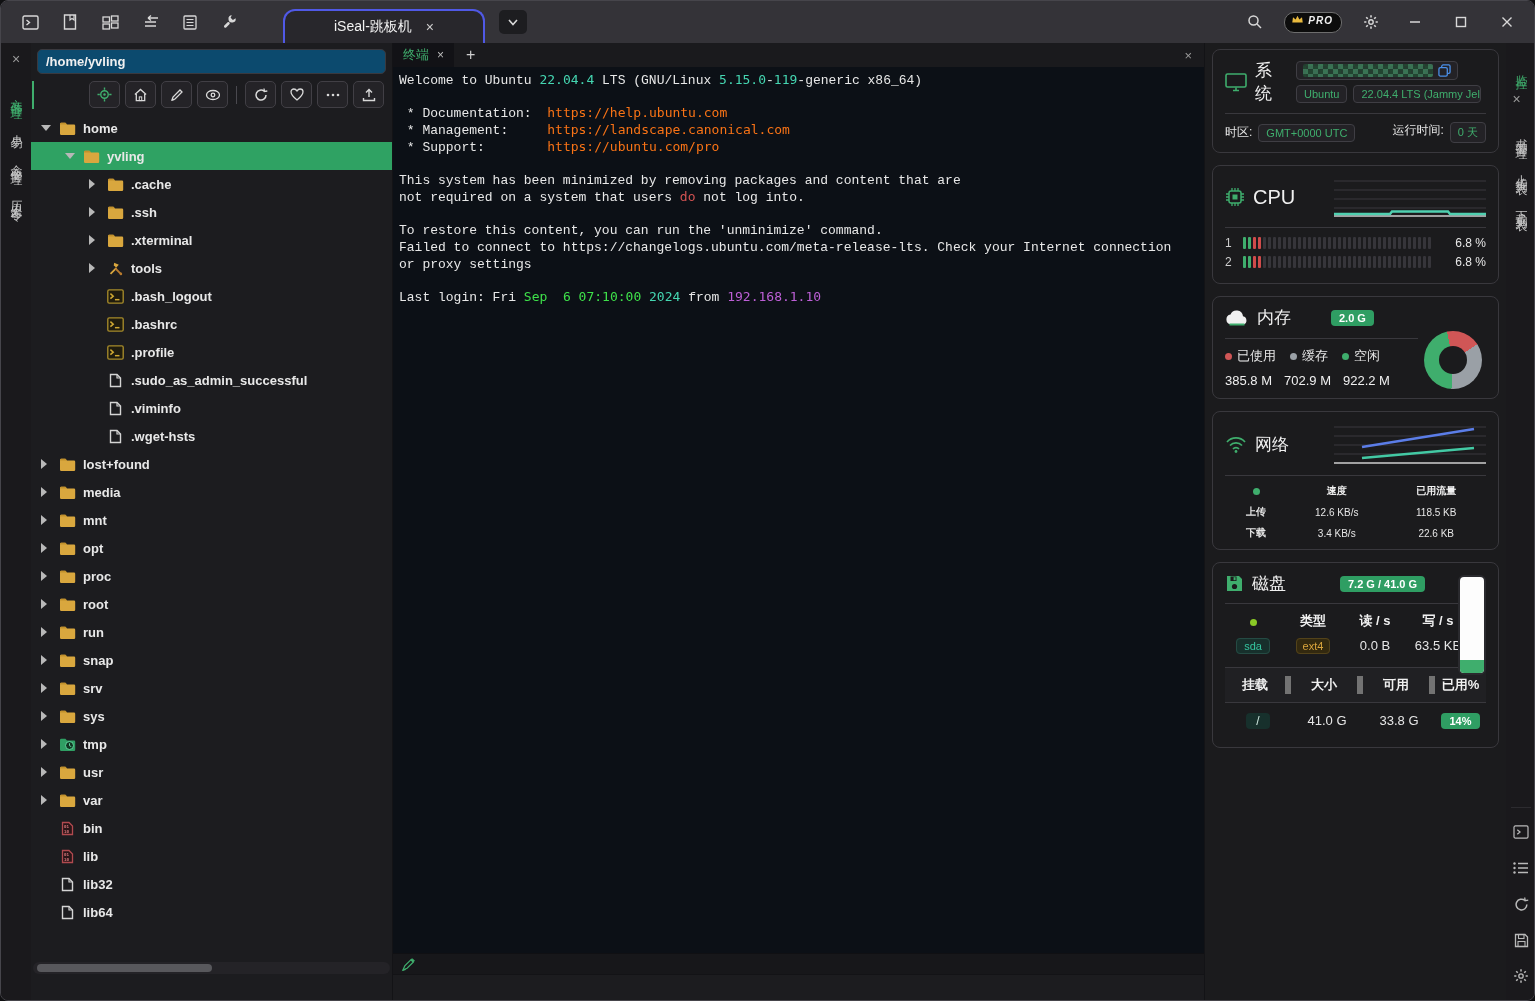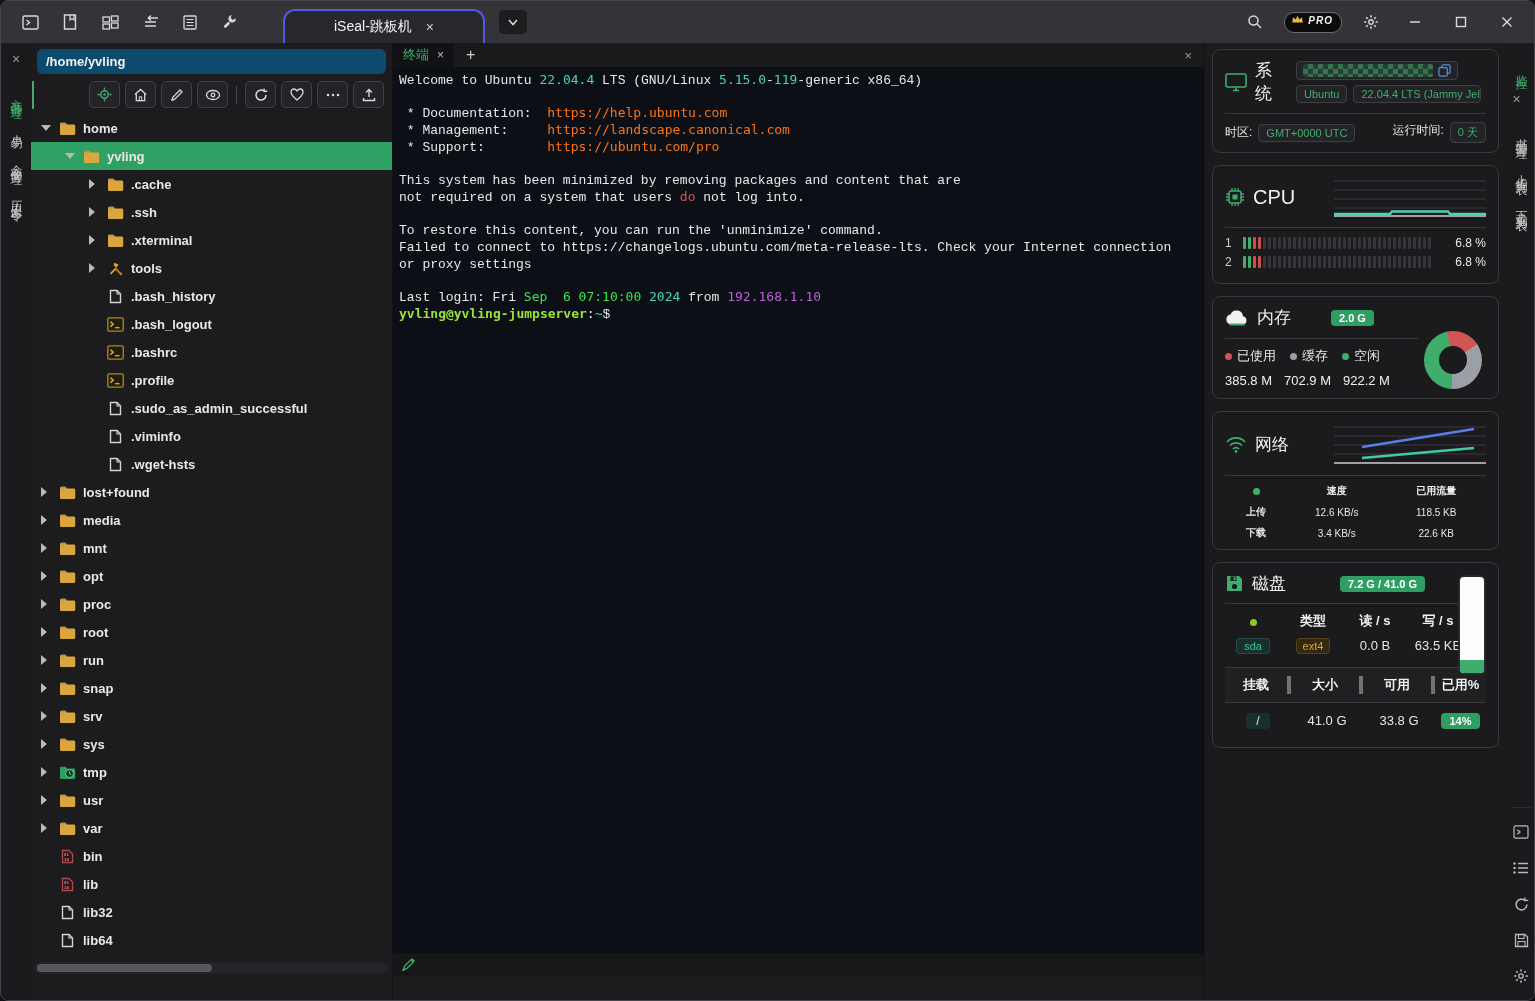--- a/index.html
+++ b/index.html
@@ -109,21 +109,21 @@
   
   .disk-gauge { position:absolute; right:12px; top:12px; width:28px; height:100px; background:#fdfdfd; border-radius:6px; border:2px solid #2a2a2e; overflow:hidden; }
   .disk-gauge .fill { position:absolute; bottom:0; left:0; right:0; background:#3fae6d; }
   .disk-stats { display:grid; grid-template-columns:56px 64px 60px 66px; row-gap:8px; text-align:center; font-size:13px; align-items:center; margin-top:2px; width:250px; }
   .disk-stats .hdr { color:#f0f0f0; font-weight:bold; }
   .pill-dev { background:#17302c; color:#35c6a0; border:1px solid #254b44; border-radius:4px; font-size:11px; padding:1px 7px; }
   .pill-fs { background:#33290f; color:#d9a43c; border:1px solid #53431a; border-radius:4px; font-size:11px; padding:1px 6px; }
   .mount-table { margin-top:14px; border-top:1px solid #39383d; font-size:13px; }
   .mt-row { display:grid; grid-template-columns:66px 72px 72px 1fr; align-items:center; text-align:center; }
   .mt-head { border-bottom:1px solid #39383d; padding:8px 0; font-weight:bold; color:#f0f0f0; background:#202023; }
-  .mt-head > div { border-right:4px solid #737373; }
+  .mt-head > div { border-right:6px solid #737373; }
   .mt-head > div:last-child { border-right:none; }
   .mt-body { padding:10px 0; }
   .pill-mount { background:#17302c; color:#cfe8e0; border-radius:4px; font-size:12px; padding:1px 10px; }
 
   svg { display:block; }
 </style>
 </head>
 <body>
 
 <div class="window">
@@ -384,30 +384,20 @@
             <span class="arw arw-r"></span>
             <span class="ticon">
               <svg viewBox="0 0 15 15">
                 <path d="M2.5 12.8 L8.5 6.8" stroke="#d9a73e" stroke-width="1.8"></path>
                 <path d="M6.2 1.8 l4.6 2 -2.5 2.6 -2.6-2z" fill="#d9a73e"></path>
                 <path d="M12.8 12.8 L7.5 7.5" stroke="#b87a2e" stroke-width="1.8"></path>
                 <circle cx="12.9" cy="12.9" r="1.3" fill="#b87a2e"></circle>
               </svg>
             </span>
             <span>tools</span>
-          </div>
-          <div class="trow" style="padding-left: 58px;">
-            <span class="arw arw-n"></span>
-            <span class="ticon">
-              <svg viewBox="0 0 13 15">
-                <path d="M1.5 1.5 h6.5 l3.5 3.5 v8.5 h-10 Z" fill="none" stroke="#d4d4d4" stroke-width="1.4"></path>
-                <path d="M8 1.5 V5 h3.5" fill="none" stroke="#d4d4d4" stroke-width="1.2"></path>
-              </svg>
-            </span>
-            <span>.bash_history</span>
           </div>
           <div class="trow" style="padding-left: 58px;">
             <span class="arw arw-n"></span>
             <span class="ticon">
               <svg viewBox="0 0 15 13">
                 <rect x="0.7" y="0.7" width="13.6" height="11.6" rx="1.2" fill="#201c0e" stroke="#a58a2a" stroke-width="1.2"></rect>
                 <path d="M3 4 L5.5 6.2 L3 8.4" fill="none" stroke="#cfa832" stroke-width="1.3"></path>
                 <path d="M7 9.3h4" stroke="#cfa832" stroke-width="1.3"></path>
               </svg>
             </span>
@@ -665,21 +655,20 @@
           <div class="tline"><span class="c-w"> * Support:        </span><span class="c-o">https://ubuntu.com/pro</span></div>
           <div class="tline">&nbsp;</div>
           <div class="tline"><span class="c-w">This system has been minimized by removing packages and content that are</span></div>
           <div class="tline"><span class="c-w">not required on a system that users </span><span class="c-r">do</span><span class="c-w"> not log into.</span></div>
           <div class="tline">&nbsp;</div>
           <div class="tline"><span class="c-w">To restore this content, you can run the 'unminimize' command.</span></div>
           <div class="tline"><span class="c-w">Failed to connect to https://changelogs.ubuntu.com/meta-release-lts. Check your Internet connection</span></div>
           <div class="tline"><span class="c-w">or proxy settings</span></div>
           <div class="tline">&nbsp;</div>
           <div class="tline"><span class="c-w">Last login: Fri </span><span class="c-g">Sep  6 07:10:00</span><span class="c-w"> </span><span class="c-t">2024</span><span class="c-w"> from </span><span class="c-p">192.168.1.10</span></div>
-          <div class="tline"><span class="c-y">yvling@yvling-jumpserver</span><span class="c-w">:</span><span class="c-t">~</span><span class="c-w">$</span></div>
         </div>
       <div class="term-foot">
         <span>
             <svg width="15" height="15" viewBox="0 0 16 16">
               <path d="M2 14 L4 9.5 L10.5 3 L13 5.5 L6.5 12 Z" fill="none" stroke="#3fae6d" stroke-width="1.3"></path>
               <path d="M2 14 L5 13.2" stroke="#3fae6d" stroke-width="1.3"></path>
               <path d="M10.5 3 L12 1.8 L14.2 4 L13 5.5" fill="#3fae6d" stroke="#3fae6d" stroke-width="1"></path>
             </svg>
           </span>
       </div>

